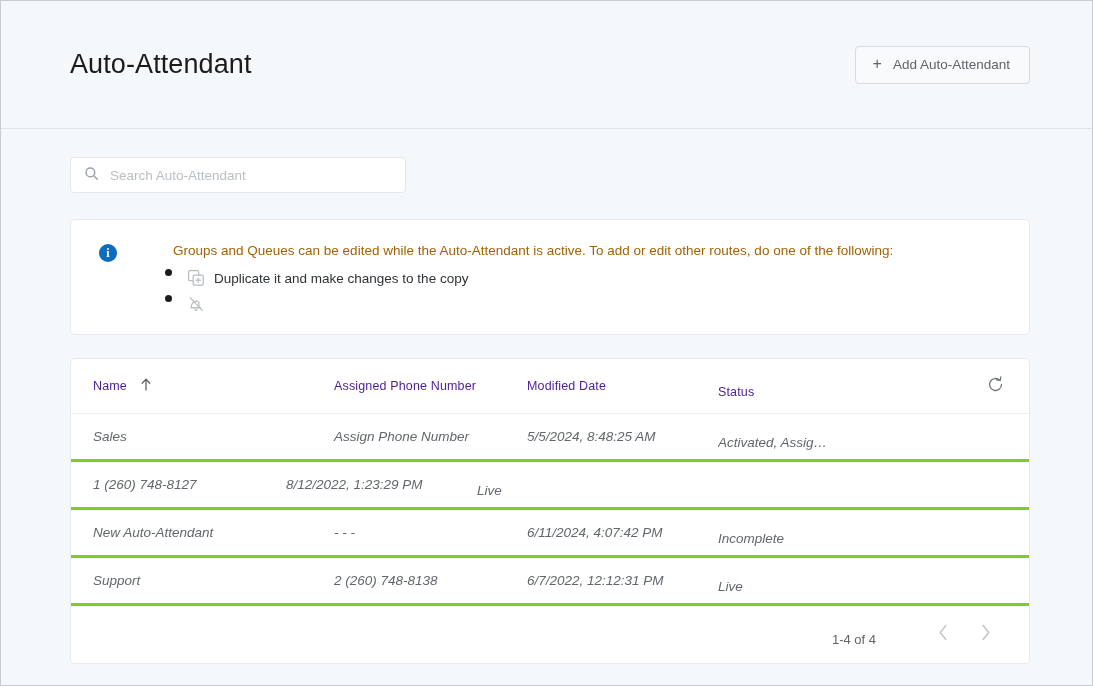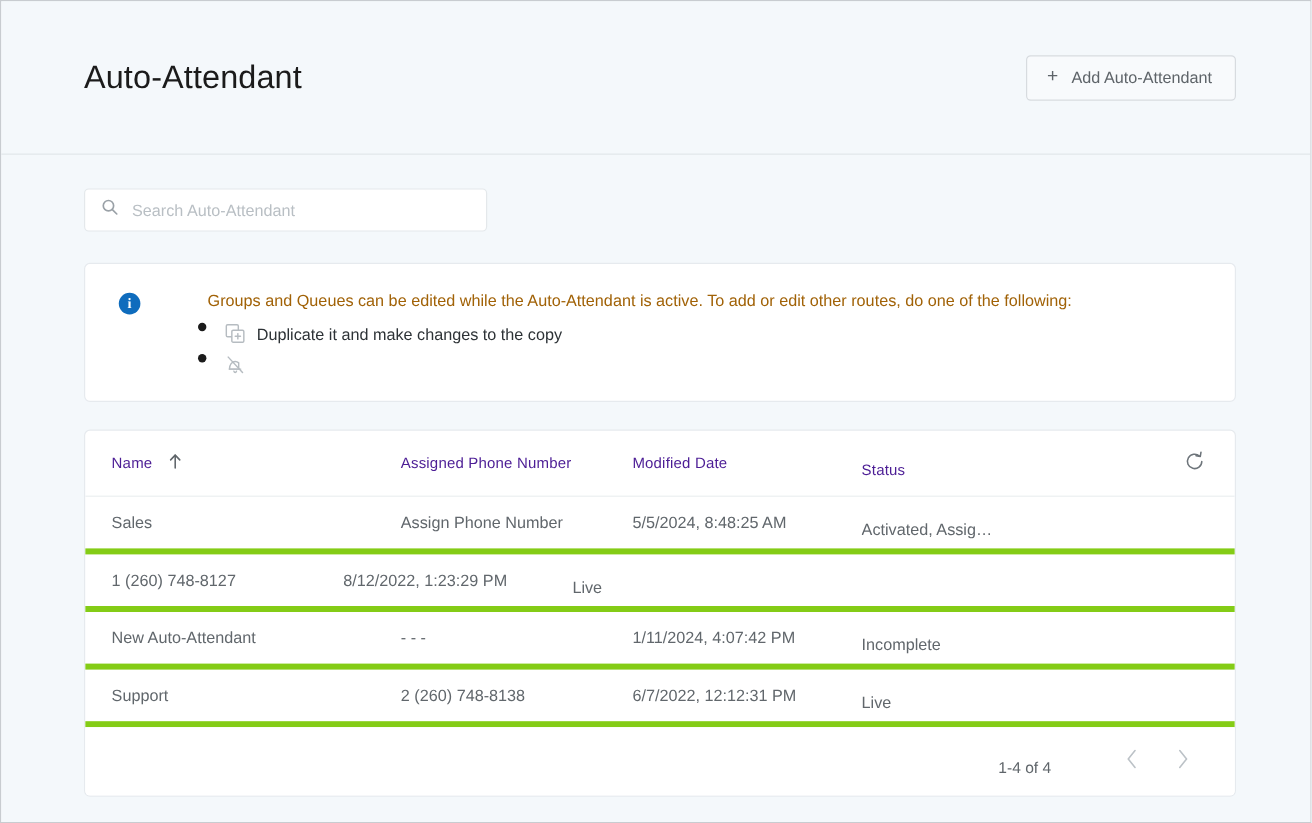--- a/index.html
+++ b/index.html
@@ -184,21 +184,22 @@
     border-bottom: 1px solid #eceff1;
   }
   .t-head .cell {
     font-size: 12.5px;
     color: #4c1d95;
     font-weight: 400;
     letter-spacing: 0.15px;
   }
   .t-body-row {
     height: 48px;
-    border-bottom: 5px solid #84cc16;
+    border-bottom: 3px solid #84cc16;
+    font-style: italic;
   }
   .t-body-row .cell {
     font-size: 13.5px;
     color: #61676c;
   }
   .c-name   { flex: 0 0 241px; display: flex; align-items: center; }
   .c-phone  { flex: 0 0 193px; }
   .c-date   { flex: 0 0 191px; }
   .c-status { flex: 1 1 auto; padding-right: 14px; overflow: hidden; margin-top: 13px; }
   .c-status .cell-text {
@@ -357,21 +358,21 @@
         <div class="cell c-date">8/12/2022, 1:23:29 PM</div>
         <div class="cell c-status">
           <span class="cell-text">Live</span>
         </div>
         <div class="c-action"></div>
       </div>
 
       <div class="t-row t-body-row">
         <div class="cell c-name">New Auto-Attendant</div>
         <div class="cell c-phone">- - -</div>
-        <div class="cell c-date">1/11/2024, 4:07:42 PM</div>
+        <div class="cell c-date">6/11/2024, 4:07:42 PM</div>
         <div class="cell c-status">
           <span class="cell-text">Incomplete</span>
         </div>
         <div class="c-action"></div>
       </div>
 
       <div class="t-row t-body-row">
         <div class="cell c-name">Support</div>
         <div class="cell c-phone">2 (260) 748-8138</div>
         <div class="cell c-date">6/7/2022, 12:12:31 PM</div>

